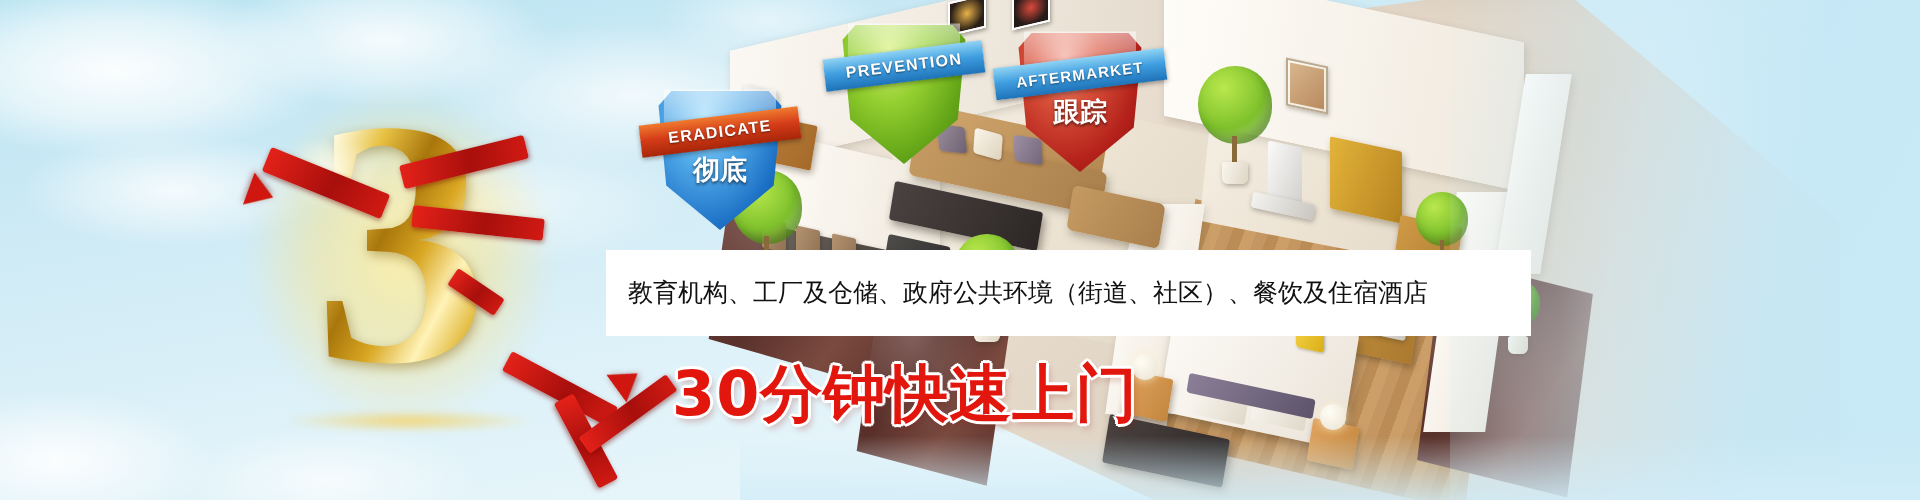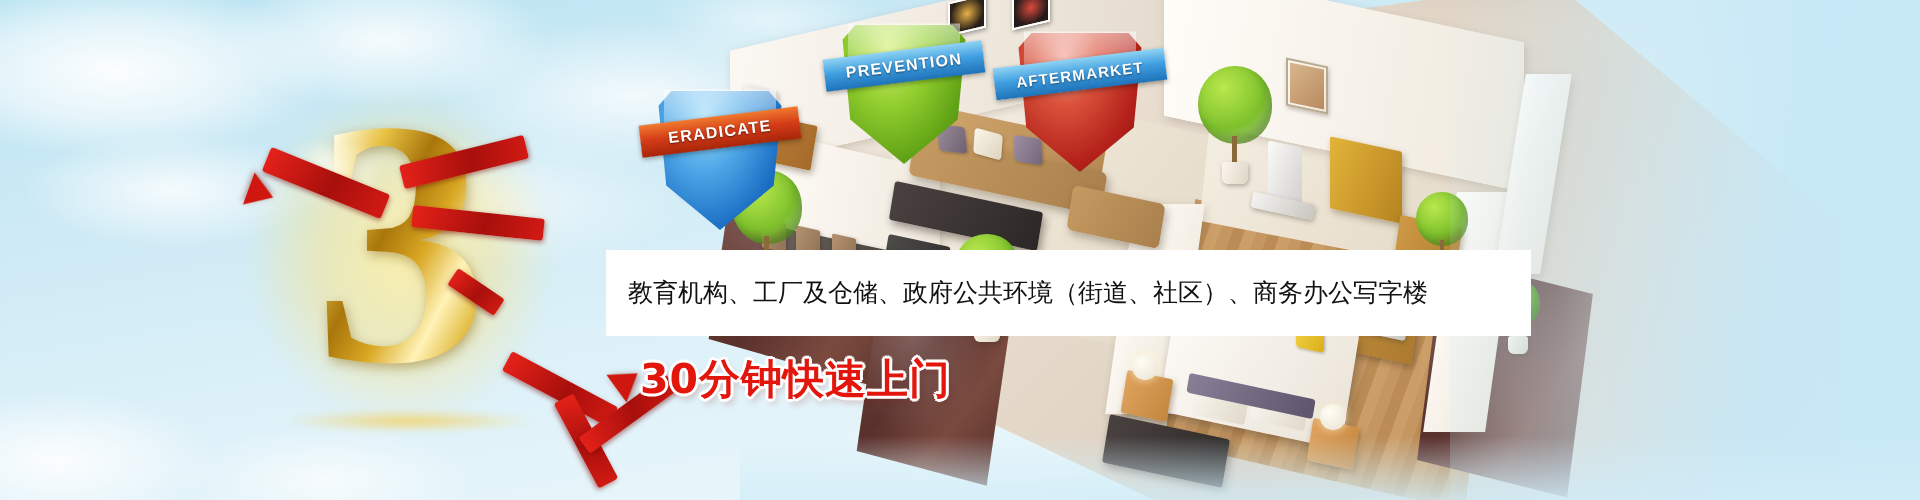--- a/index.html
+++ b/index.html
@@ -206,22 +206,22 @@
     display:flex; flex-direction:column; justify-content:center;
     padding:0 22px;
   }
   .textpanel .line {
     font-size:25px; line-height:42px; color:#111111; white-space:nowrap;
     font-family:"DejaVu Sans","Liberation Sans",sans-serif;
   }
 
   
   .headline {
-    position:absolute; left:640px; top:352px;
-    font-size:41px; font-weight:bold; letter-spacing:1px;
+    position:absolute; left:672px; top:352px;
+    font-size:62px; font-weight:bold; letter-spacing:1px;
     color:#e2160d; white-space:nowrap;
     font-family:"DejaVu Sans","Liberation Sans",sans-serif;
     text-shadow:
       -2px -2px 0 #ffffff,  2px -2px 0 #ffffff,
       -2px  2px 0 #ffffff,  2px  2px 0 #ffffff,
        0    3px 0 #ffffff,  0   -3px 0 #ffffff,
        3px  0   0 #ffffff, -3px  0   0 #ffffff,
        3px  5px 7px rgba(140,10,5,.28);
   }
 </style>
@@ -347,20 +347,21 @@
   <div class="ribbon-arrow" style="left:248px; top:176px; transform:rotate(200deg);"></div>
 
   <div class="shield blue" style="left:656px; top:82px;">
     <div class="rim"></div>
     <div class="body"></div>
     <div class="gloss"></div>
     <div class="sash">
       <span>ERADICATE</span>
     </div>
     <div class="cn">
+      <div>彻底</div>
     </div>
   </div>
 
   <div class="shield green" style="left:840px; top:16px;">
     <div class="rim"></div>
     <div class="body"></div>
     <div class="gloss"></div>
     <div class="sash">
       <span>PREVENTION</span>
     </div>
@@ -369,22 +370,23 @@
   </div>
 
   <div class="shield red" style="left:1016px; top:24px;">
     <div class="rim"></div>
     <div class="body"></div>
     <div class="gloss"></div>
     <div class="sash" style="width:172px; left:-22px;">
       <span style="font-size:15px;">AFTERMARKET</span>
     </div>
     <div class="cn">
+      <div>跟踪</div>
     </div>
   </div>
 
   <div class="textpanel">
-    <div class="line">教育机构、工厂及仓储、政府公共环境（街道、社区）、商务办公写字楼</div>
+    <div class="line">教育机构、工厂及仓储、政府公共环境（街道、社区）、餐饮及住宿酒店</div>
   </div>
 
   <div class="headline">30分钟快速上门</div>
 
 </div>
 
 </body></html>

